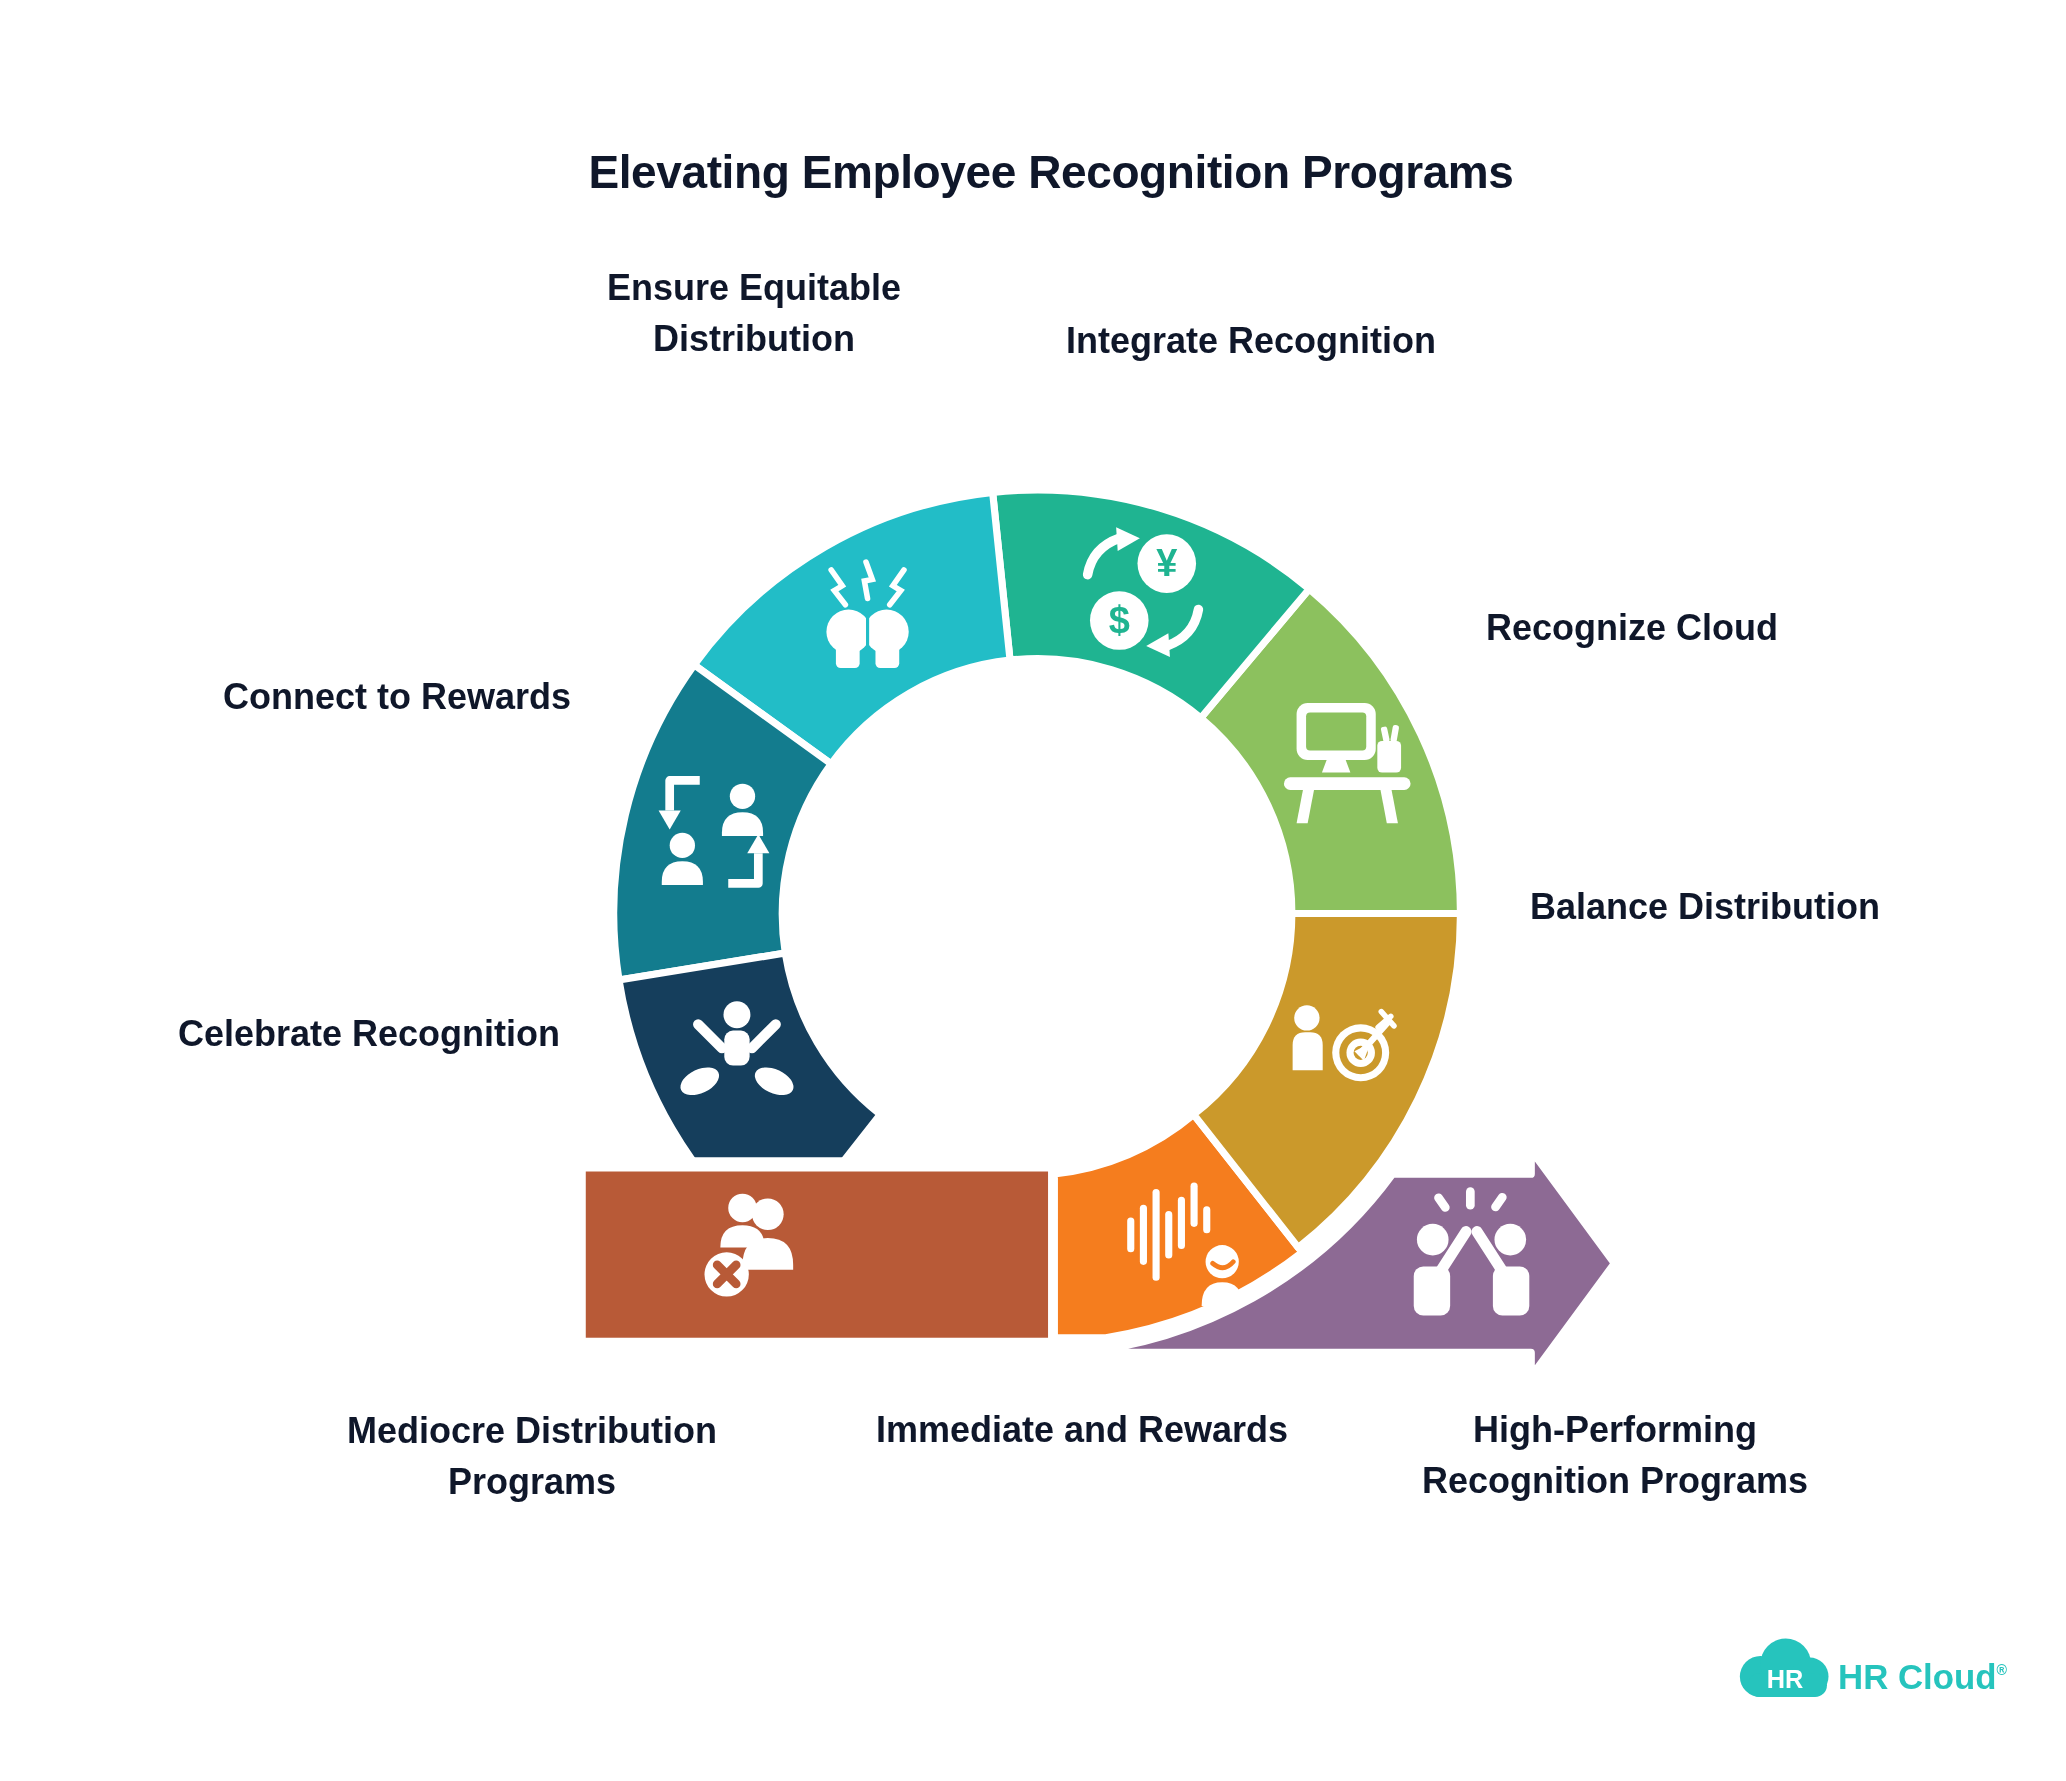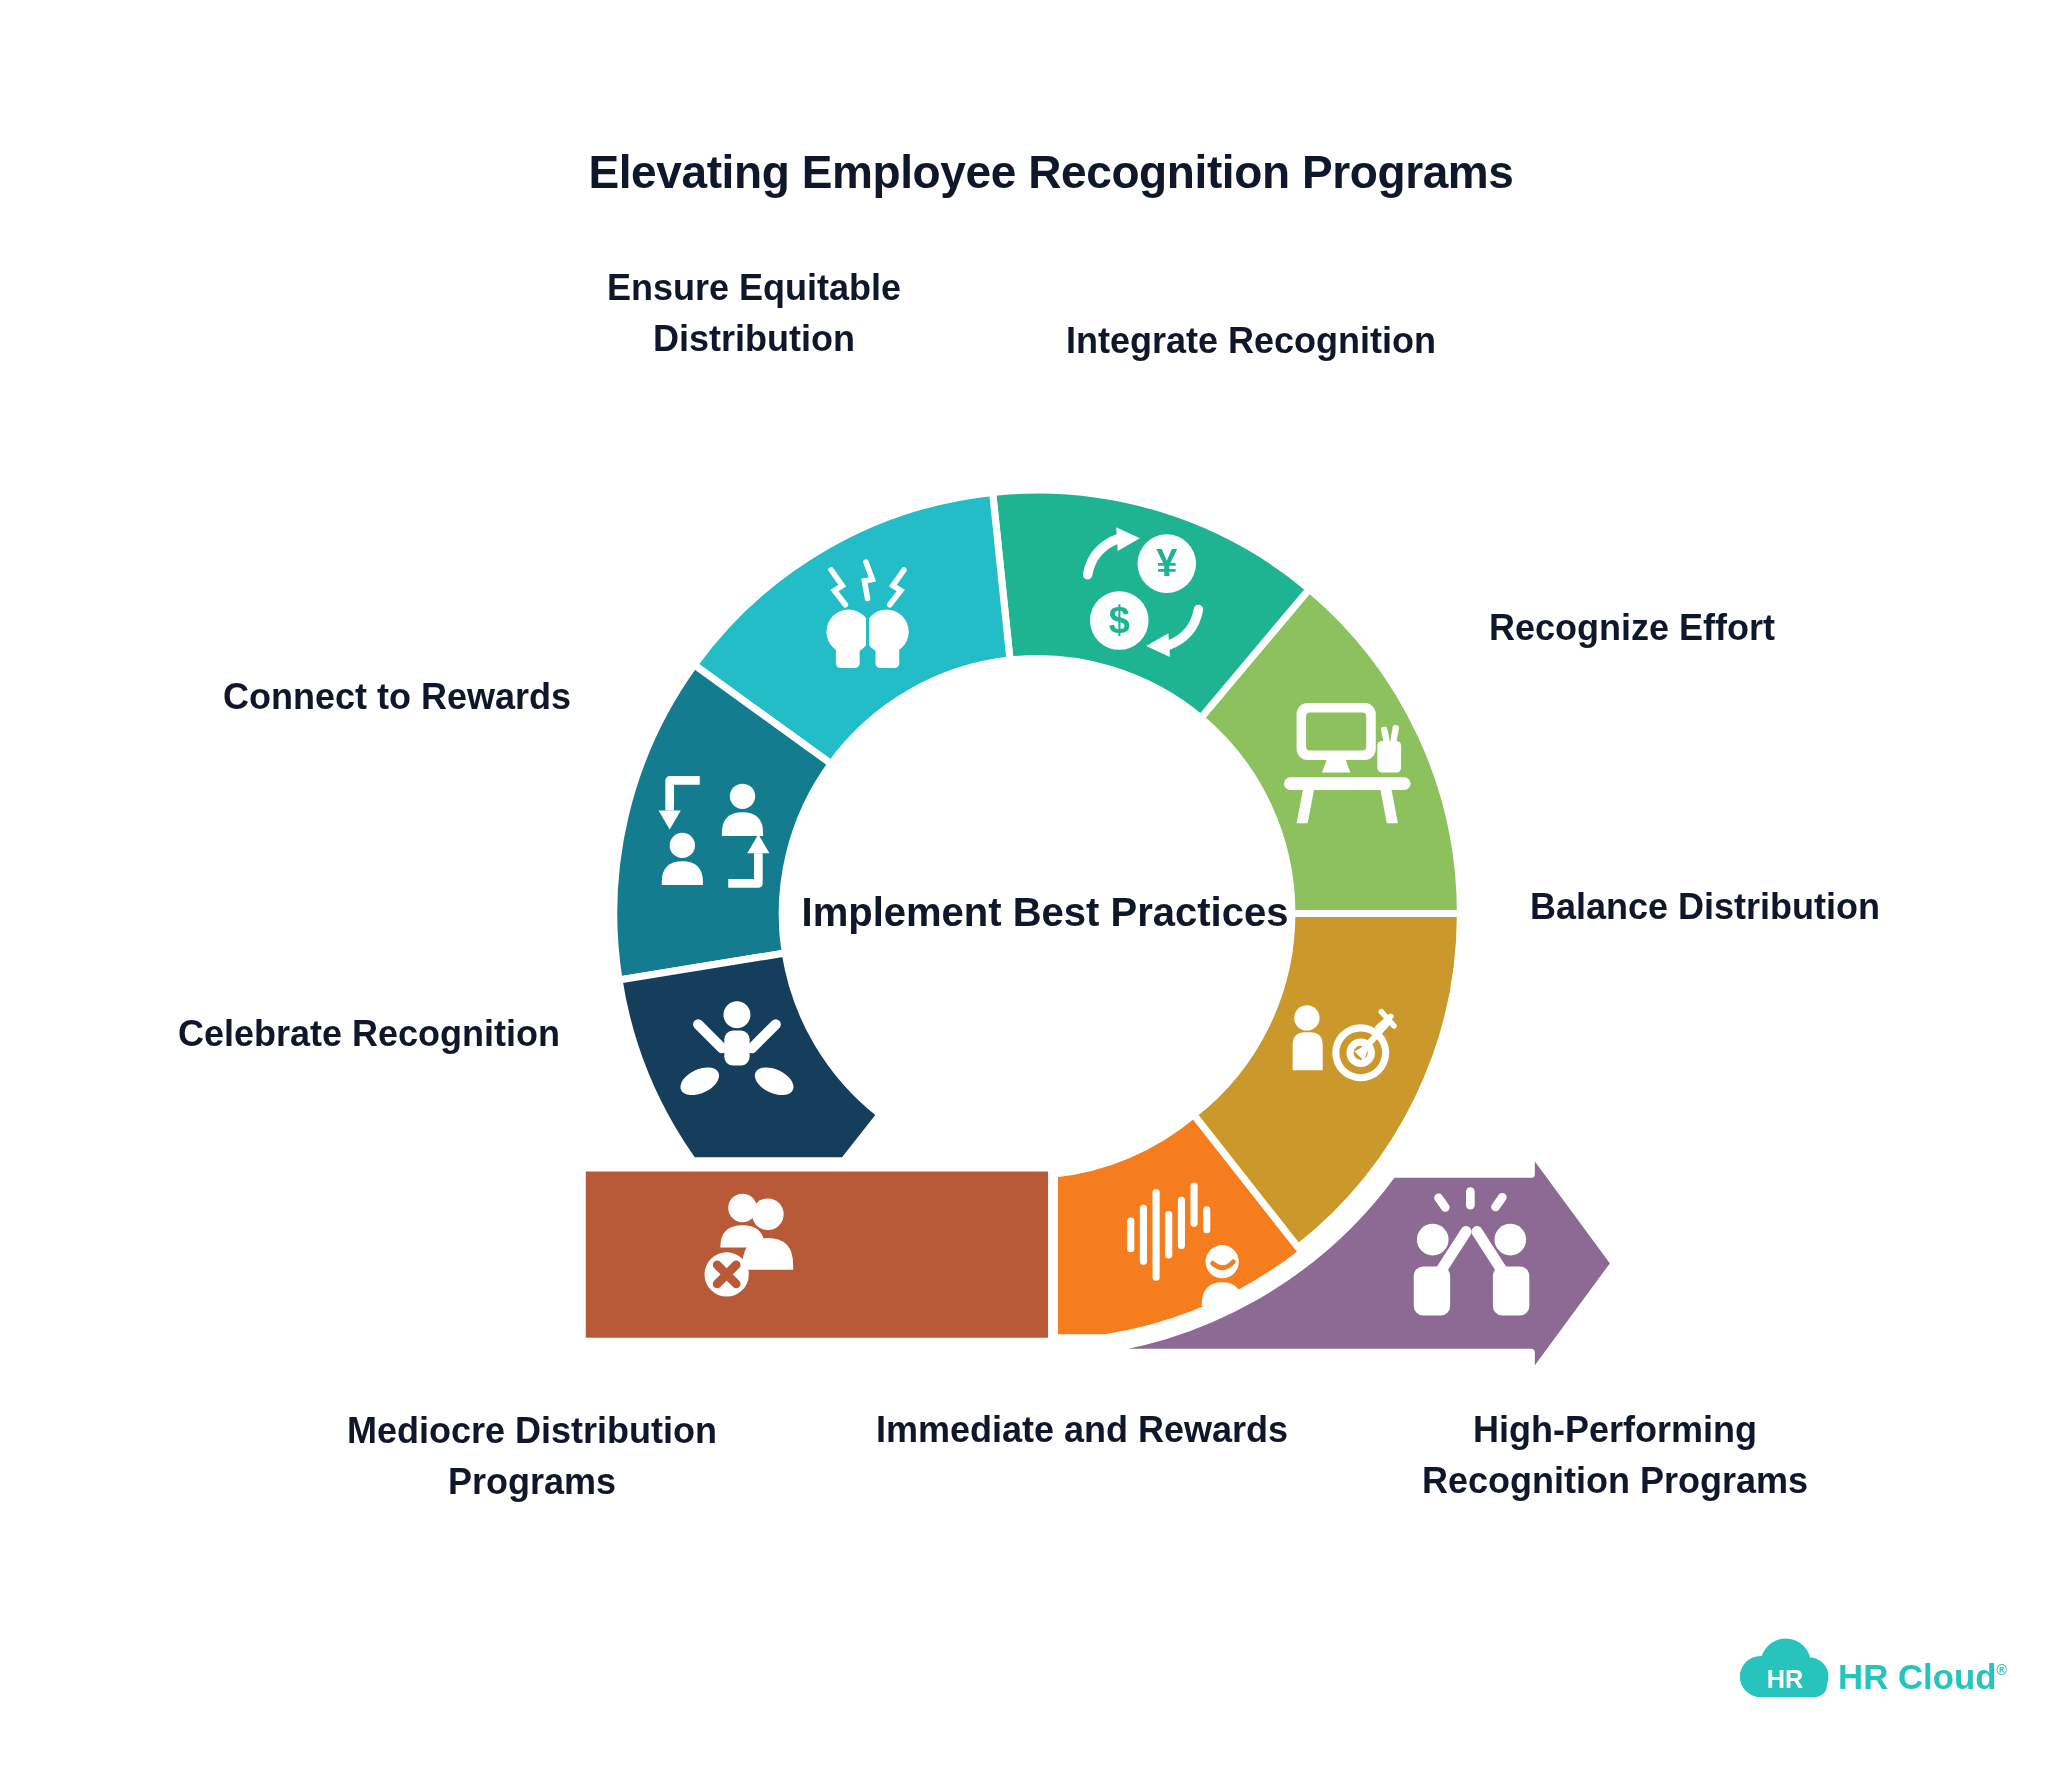--- a/index.html
+++ b/index.html
@@ -151,25 +151,24 @@
     <text x="75" y="76" text-anchor="middle" font-size="32" font-weight="700" fill="#ffffff">HR</text>
     <text x="142" y="78" font-size="44" font-weight="700" fill="#26c4bd"><tspan>HR Cloud</tspan><tspan dy="-18" font-size="18">®</tspan></text>
   </g>
 </svg>
 
   <div class="lbl title" style="left:1051px;top:173px;">Elevating Employee Recognition Programs</div>
 
   <div class="lbl" style="left:1251px;top:341px;">Integrate Recognition</div>
   <div class="lbl" style="left:754px;top:313px;">Ensure Equitable
 Distribution</div>
-  <div class="lbl" style="left:1632px;top:628px;">Recognize Effort</div>
+  <div class="lbl" style="left:1632px;top:628px;">Recognize Cloud</div>
   <div class="lbl" style="left:1705px;top:907px;">Balance Distribution</div>
   <div class="lbl" style="left:369px;top:1034px;">Celebrate Recognition</div>
   <div class="lbl" style="left:397px;top:697px;">Connect to Rewards</div>
   <div class="lbl" style="left:532px;top:1456px;">Mediocre Distribution
 Programs</div>
   <div class="lbl" style="left:1082px;top:1430px;">Immediate and Rewards</div>
   <div class="lbl" style="left:1615px;top:1455px;">High-Performing
 Recognition Programs</div>
-  <div class="lbl center-lbl" style="left:1045px;top:912px;">Implement Best Practices</div>
 
 </div>
 
 
 </body></html>

